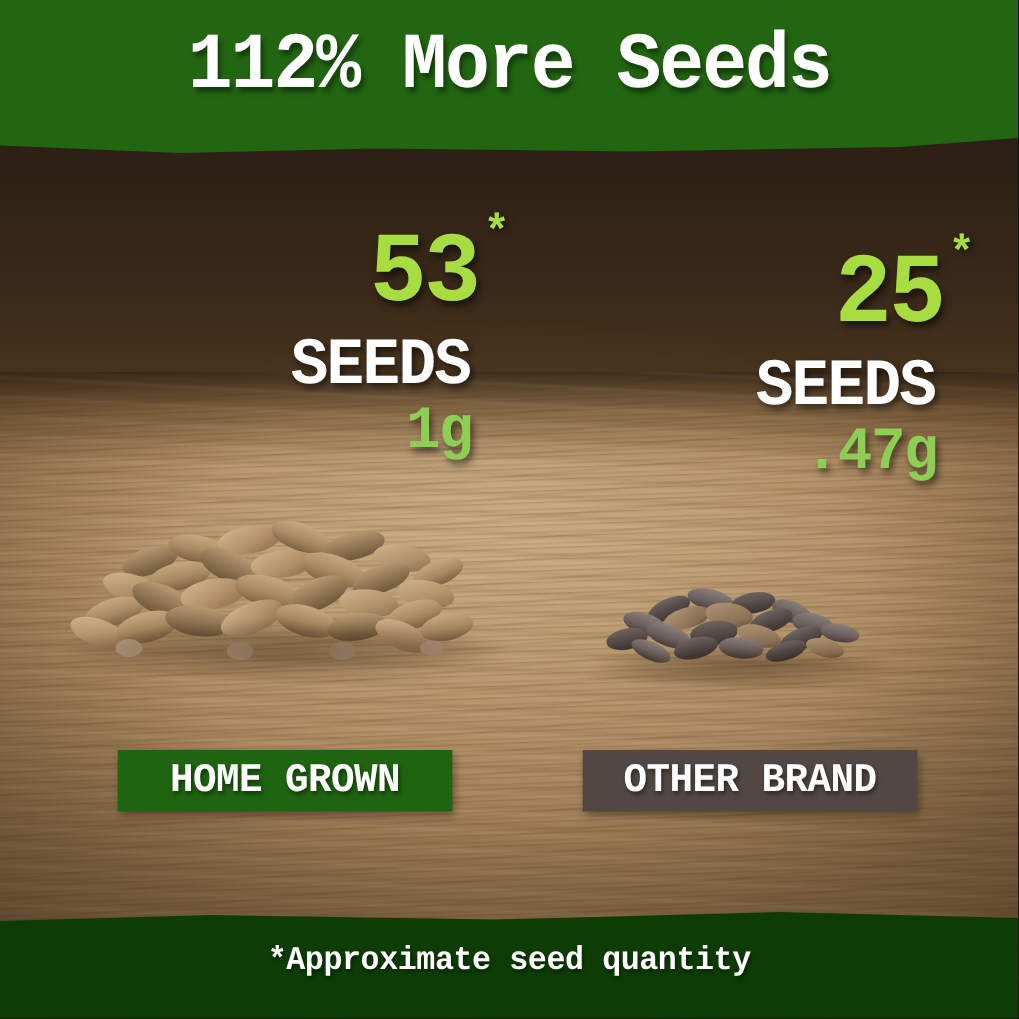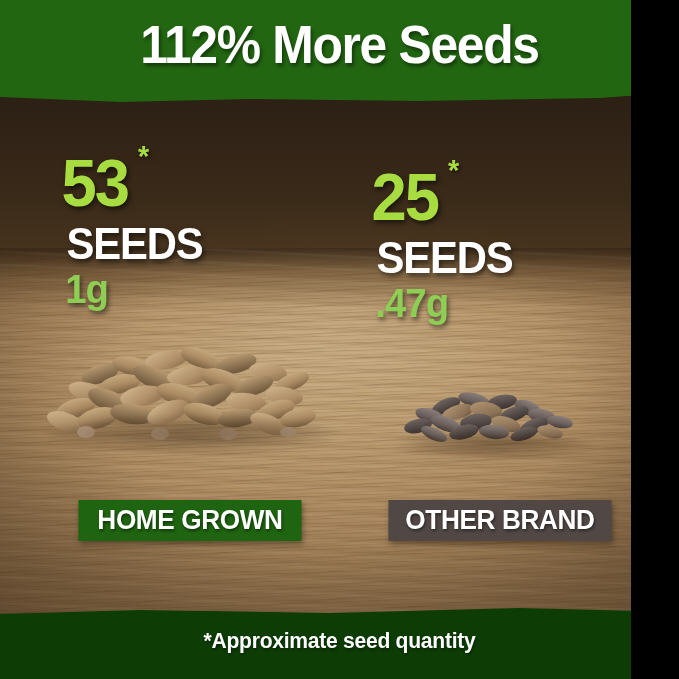--- a/index.html
+++ b/index.html
@@ -2,24 +2,24 @@
 <html><head>
 <meta charset="utf-8">
 <style>
   html, body {
     margin: 0;
     padding: 0;
     background: #000;
   }
   .stage {
     position: relative;
-    width: 631px;
+    width: 679px;
     height: 679px;
     overflow: hidden;
-    font-family: Liberation Sans, sans-serif;
+    font-family: Liberation Mono, monospace;
     background: #2b1d11;
   }
 
   
   .bg-wall {
     position: absolute;
     left: 0; top: 0;
     width: 679px;
     height: 300px;
     background:
@@ -119,21 +119,21 @@
     font-stretch: condensed;
     transform: scaleX(0.94);
     text-shadow: 2px 3px 4px rgba(0,0,0,0.42);
     white-space: nowrap;
   }
 
   
   .col {
     position: absolute;
     width: 260px;
-    text-align: left;
+    text-align: right;
   }
   .col-left  { left: 60px;  top: 150px; }
   .col-right { left: 370px; top: 164px; }
 
   .big-num {
     position: relative;
     display: inline-block;
     color: #a8dd42;
     font-size: 66px;
     font-weight: 700;

